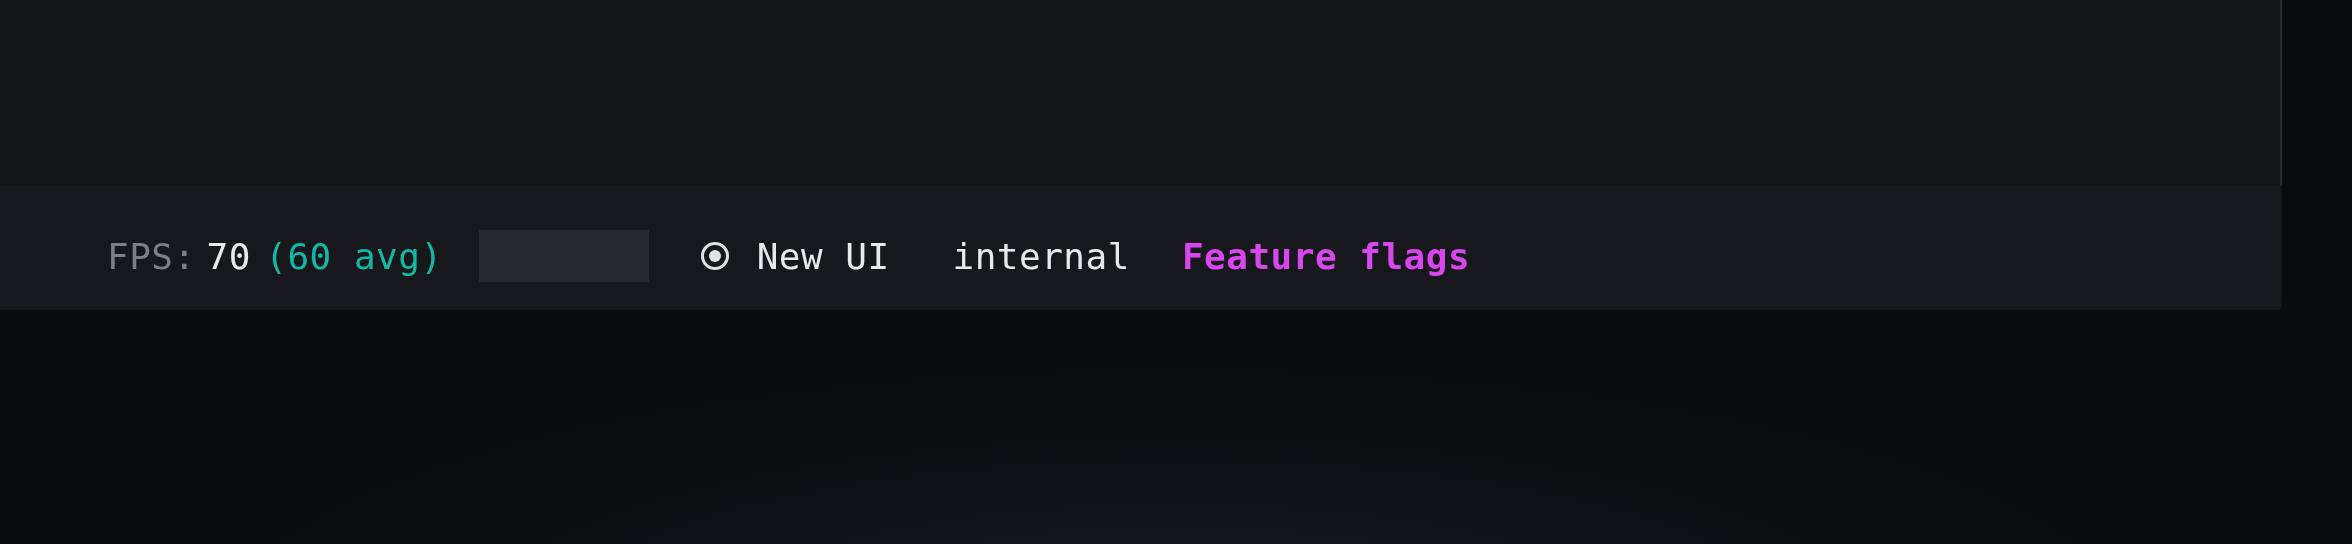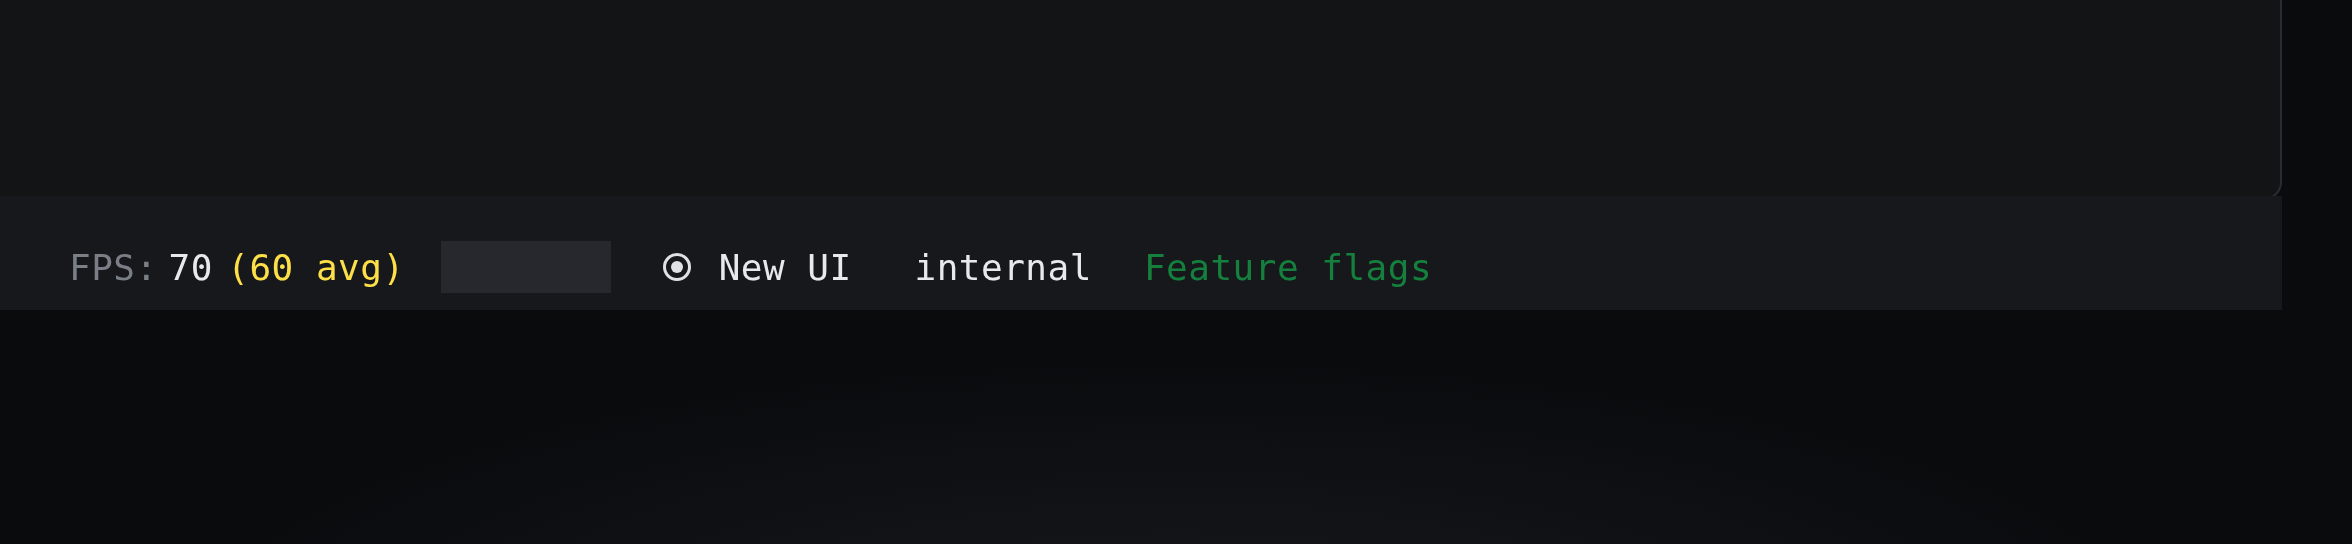--- a/index.html
+++ b/index.html
@@ -24,29 +24,29 @@
     right: 70px;
     height: 200px;
     background: #131416;
     border-right: 2px solid #2a2c30;
     border-bottom: 2px solid #2a2c30;
     border-bottom-right-radius: 18px;
   }
 
   .status-bar {
     position: absolute;
-    top: 196px;
+    top: 185px;
     left: 0;
     right: 70px;
     height: 142px;
     background: #17181b;
     border-bottom-right-radius: 28px;
     display: flex;
     align-items: center;
-    padding-left: 69px;
+    padding-left: 107px;
     padding-right: 60px;
     font-size: 36px;
     letter-spacing: 0.5px;
     gap: 52px;
   }
 
   .fps-block {
     display: flex;
     align-items: center;
     gap: 0;
@@ -55,21 +55,21 @@
   .fps-label {
     color: #7a7e86;
   }
 
   .fps-value {
     color: #e8e9eb;
     margin-left: 0.3em;
   }
 
   .fps-avg {
-    color: #fde047;
+    color: #14b8a6;
     margin-left: 0.4em;
   }
 
   .sparkline-placeholder {
     display: inline-block;
     width: 170px;
     height: 52px;
     background: #26282d;
     margin-left: 36px;
     vertical-align: middle;
@@ -109,22 +109,23 @@
   .channel-label {
     color: #7a7e86;
   }
 
   .channel-value {
     color: #e8e9eb;
     margin-left: 0.3em;
   }
 
   .feature-flags {
-    color: #15803d;
+    color: #d946ef;
     cursor: pointer;
+    font-weight: bold;
   }
 
   .backdrop-dark {
     position: absolute;
     top: 310px;
     left: 0;
     right: 0;
     bottom: 0;
     background: radial-gradient(ellipse at 50% 140%, #17191d 0%, #0a0b0d 60%);
   }

